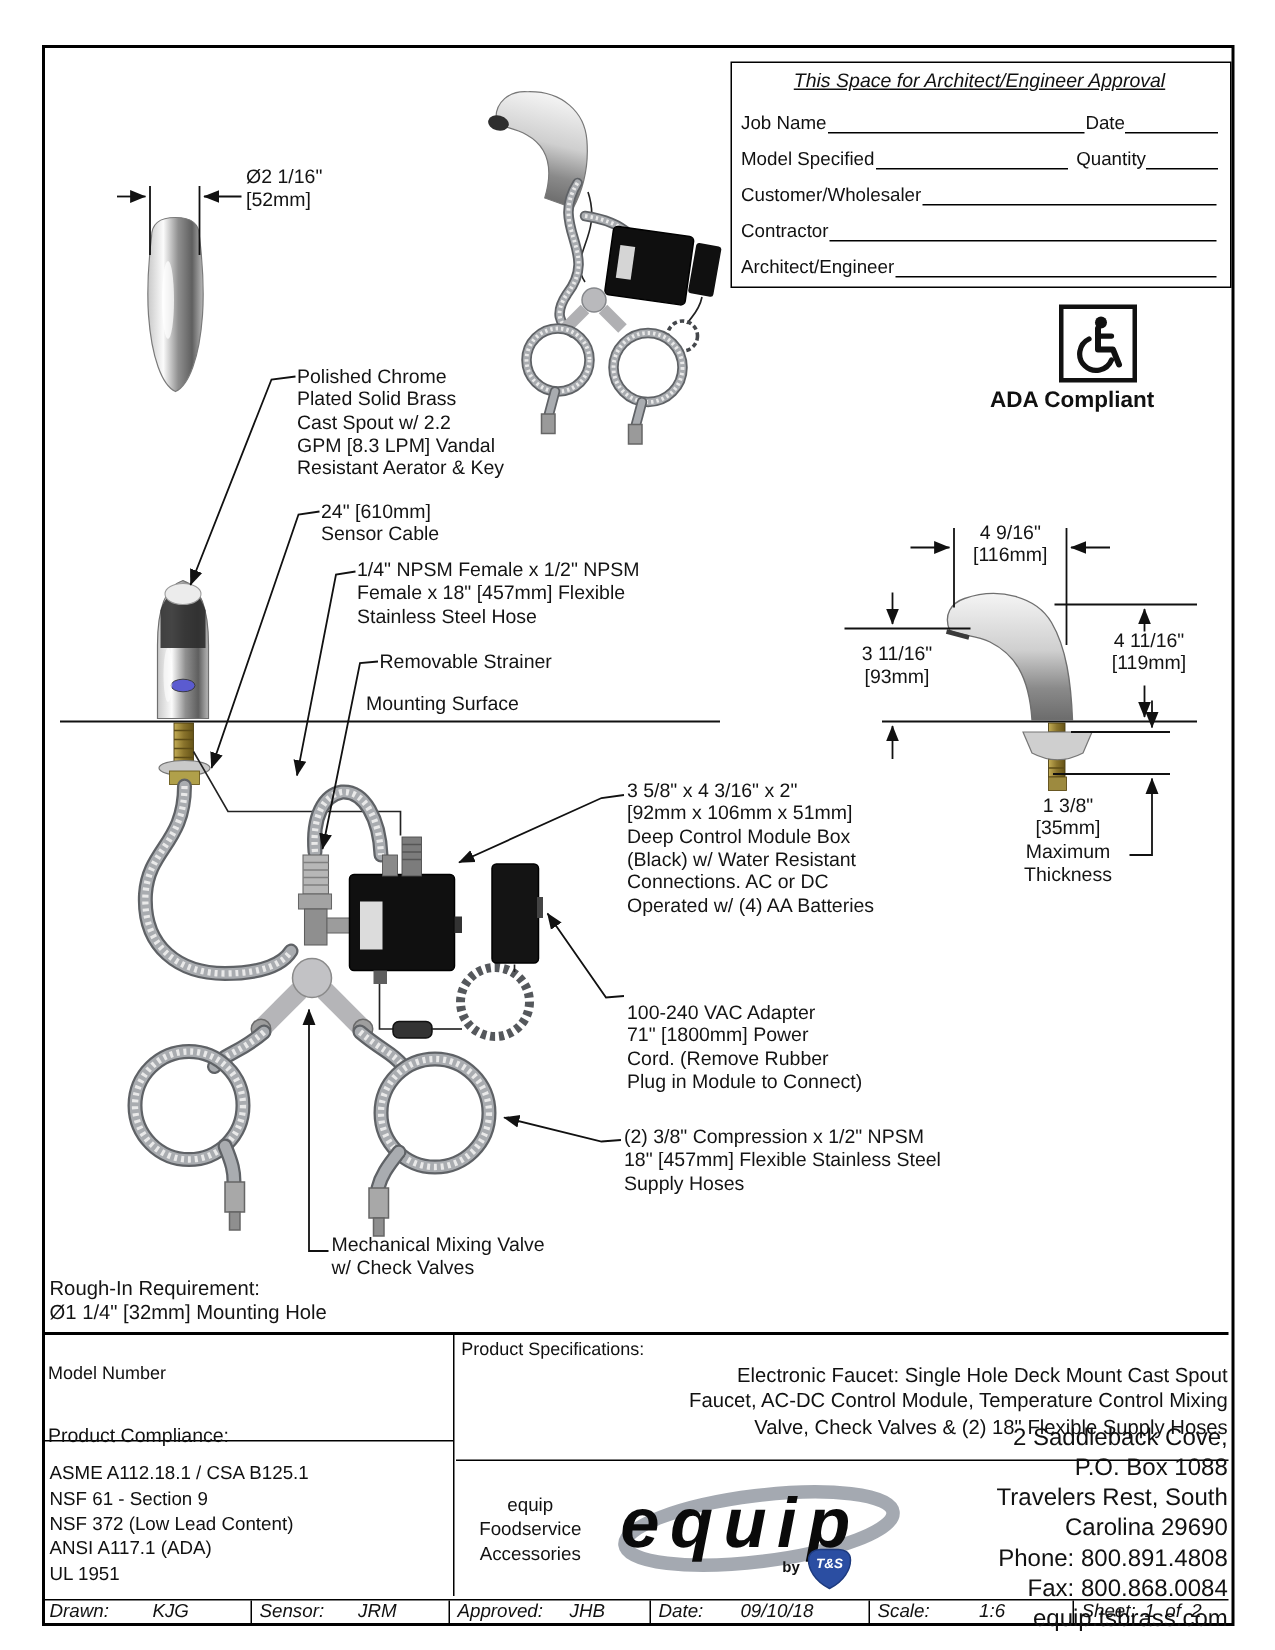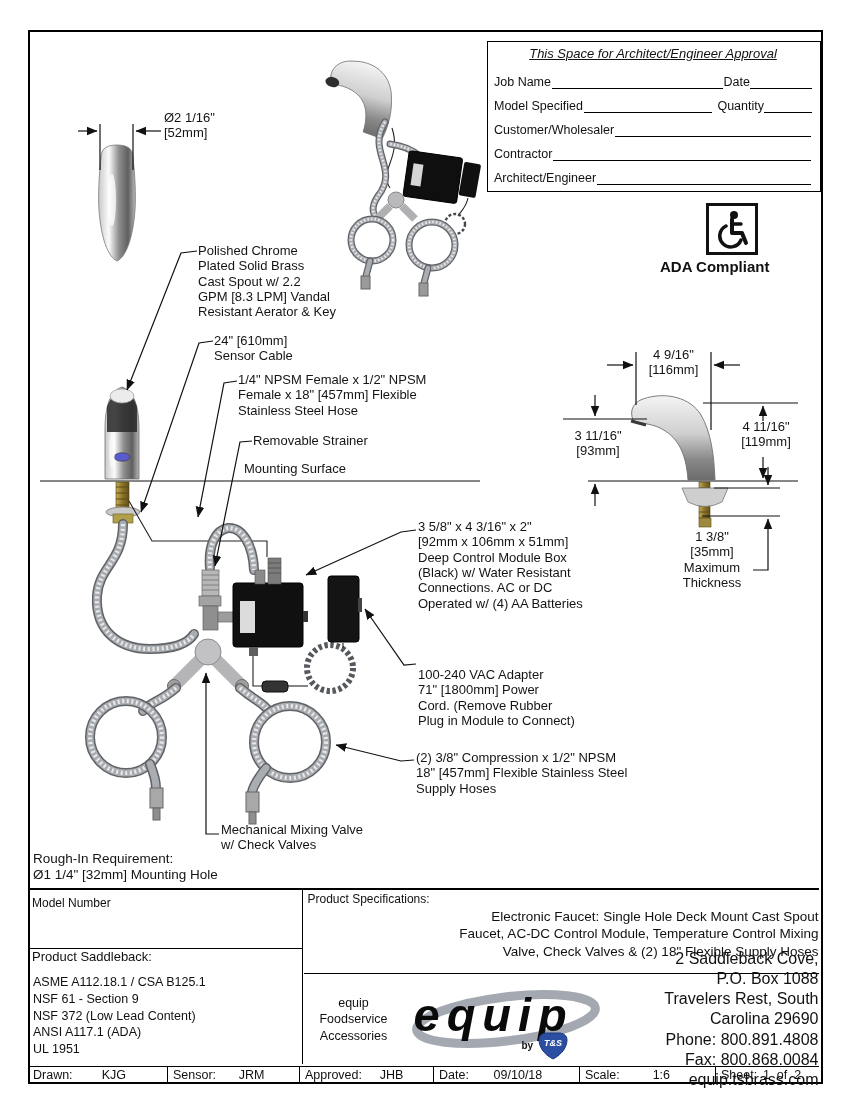--- a/index.html
+++ b/index.html
@@ -14,39 +14,39 @@
   .app-row{display:flex;align-items:flex-end;height:24px;font-size:12.5px;}
   .fline{flex:1;border-bottom:1.2px solid #000;height:13px;margin:0 1px;}
   .sline{border-bottom:1.2px solid #000;height:13px;}
   .w60{width:62px;} .w48{width:48px;}
   
   .ada-box{left:706px;top:203px;width:52px;height:52px;border:3px solid #111;box-sizing:border-box;display:flex;align-items:center;justify-content:center;}
   .ada-lbl{left:660px;top:258px;width:148px;text-align:left;font-weight:bold;font-size:15px;}
   
   .tblock{left:28px;top:888px;width:791px;height:192px;border-top:2px solid #000;box-sizing:content-box;}
   .tb-left{position:absolute;left:0;top:0;width:274px;height:174px;border-right:1.5px solid #000;}
-  .tb-model{position:absolute;left:0;top:4px;width:100%;height:55px;border-bottom:1.5px solid #000;box-sizing:border-box;}
+  .tb-model{position:absolute;left:0;top:16px;width:100%;height:55px;border-bottom:1.5px solid #000;box-sizing:border-box;}
   .tb-model-lbl{font-size:12px;padding:2px 0 0 4px;}
   .tb-model-num{text-align:center;font-size:30px;letter-spacing:1px;margin-top:2px;}
   .tb-comp{position:absolute;left:0;top:56px;width:100%;}
   .tb-comp-lbl{font-size:13px;padding:3px 0 10px 4px;}
   .tb-comp-item{font-size:12.5px;line-height:1.34;padding-left:5px;}
   .tb-right{position:absolute;left:275.5px;top:0;width:515px;height:174px;}
   .tb-specs{position:absolute;left:0;top:0;width:100%;height:84px;border-bottom:1.5px solid #000;box-sizing:border-box;}
   .tb-specs-lbl{font-size:12px;padding:2px 0 2px 4px;}
   .tb-specs-txt{font-size:13.5px;line-height:1.28;text-align:right;white-space:pre-wrap;}
   .tb-logo{position:absolute;left:0;top:85px;width:100%;height:89px;display:flex;align-items:center;}
   .tagline{width:100px;font-size:12.5px;line-height:1.3;text-align:center;white-space:pre-wrap;}
   .wordmark{position:relative;width:210px;height:82px;flex:0 0 auto;}
   .wm-text{position:absolute;left:10px;top:8px;font-size:47px;font-weight:bold;font-style:italic;letter-spacing:7px;color:#0a0a0a;}
   .wm-by{position:absolute;left:118px;top:61px;font-size:10px;font-weight:bold;color:#111;}
   .wm-shield{position:absolute;left:133px;top:53px;}
   .address{flex:1;font-size:16px;line-height:1.26;text-align:right;white-space:pre-wrap;margin-left:36px;}
   .tb-footer{position:absolute;left:0;top:175.5px;width:791px;height:17px;border-top:1.5px solid #000;display:flex;font-size:12.5px;}
-  .f-cell{display:flex;align-items:center;border-right:1.5px solid #000;box-sizing:border-box;padding-left:5px;white-space:pre;}
+  .f-cell{display:flex;border-right:1.5px solid #000;box-sizing:border-box;padding-left:5px;white-space:pre;font-style:italic;}
   .f-cell:last-child{border-right:none;}
   .f-val{margin:0 auto;padding-right:12px;}
   svg text{font-family:"Liberation Sans",sans-serif;}
 </style>
 </head>
 <body>
 
 <div class="abs sheet-border"></div>
 
 <svg class="abs" style="left:0;top:0;" width="850" height="1100" viewBox="0 0 850 1100">
@@ -359,21 +359,21 @@
   </svg>
 </div>
 <div class="abs ada-lbl">ADA Compliant</div>
 
 <div class="abs tblock">
   <div class="tb-left">
     <div class="tb-model">
       <div class="tb-model-lbl">Model Number</div>
     </div>
     <div class="tb-comp">
-      <div class="tb-comp-lbl">Product Saddleback:</div>
+      <div class="tb-comp-lbl">Product Compliance:</div>
       <div class="tb-comp-item">ASME A112.18.1 / CSA B125.1</div>
       <div class="tb-comp-item">NSF 61 - Section 9</div>
       <div class="tb-comp-item">NSF 372 (Low Lead Content)</div>
       <div class="tb-comp-item">ANSI A117.1 (ADA)</div>
       <div class="tb-comp-item">UL 1951</div>
     </div>
   </div>
 
   <div class="tb-right">
     <div class="tb-specs">

